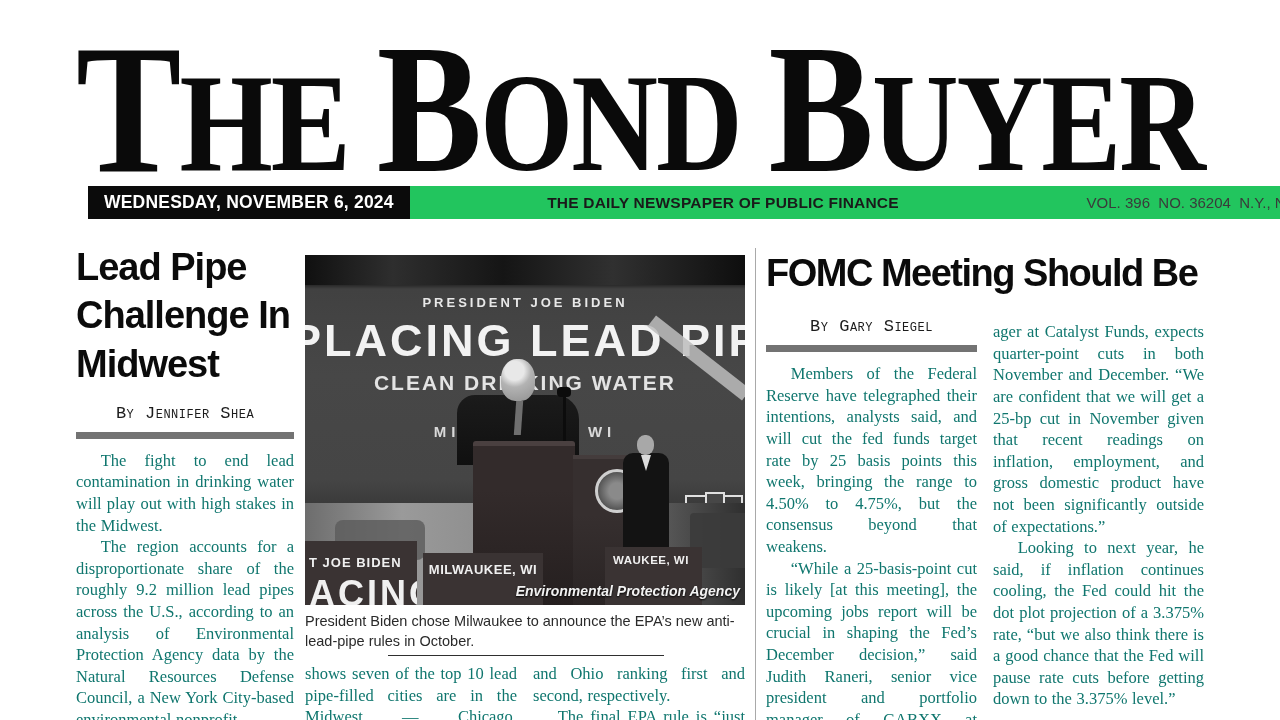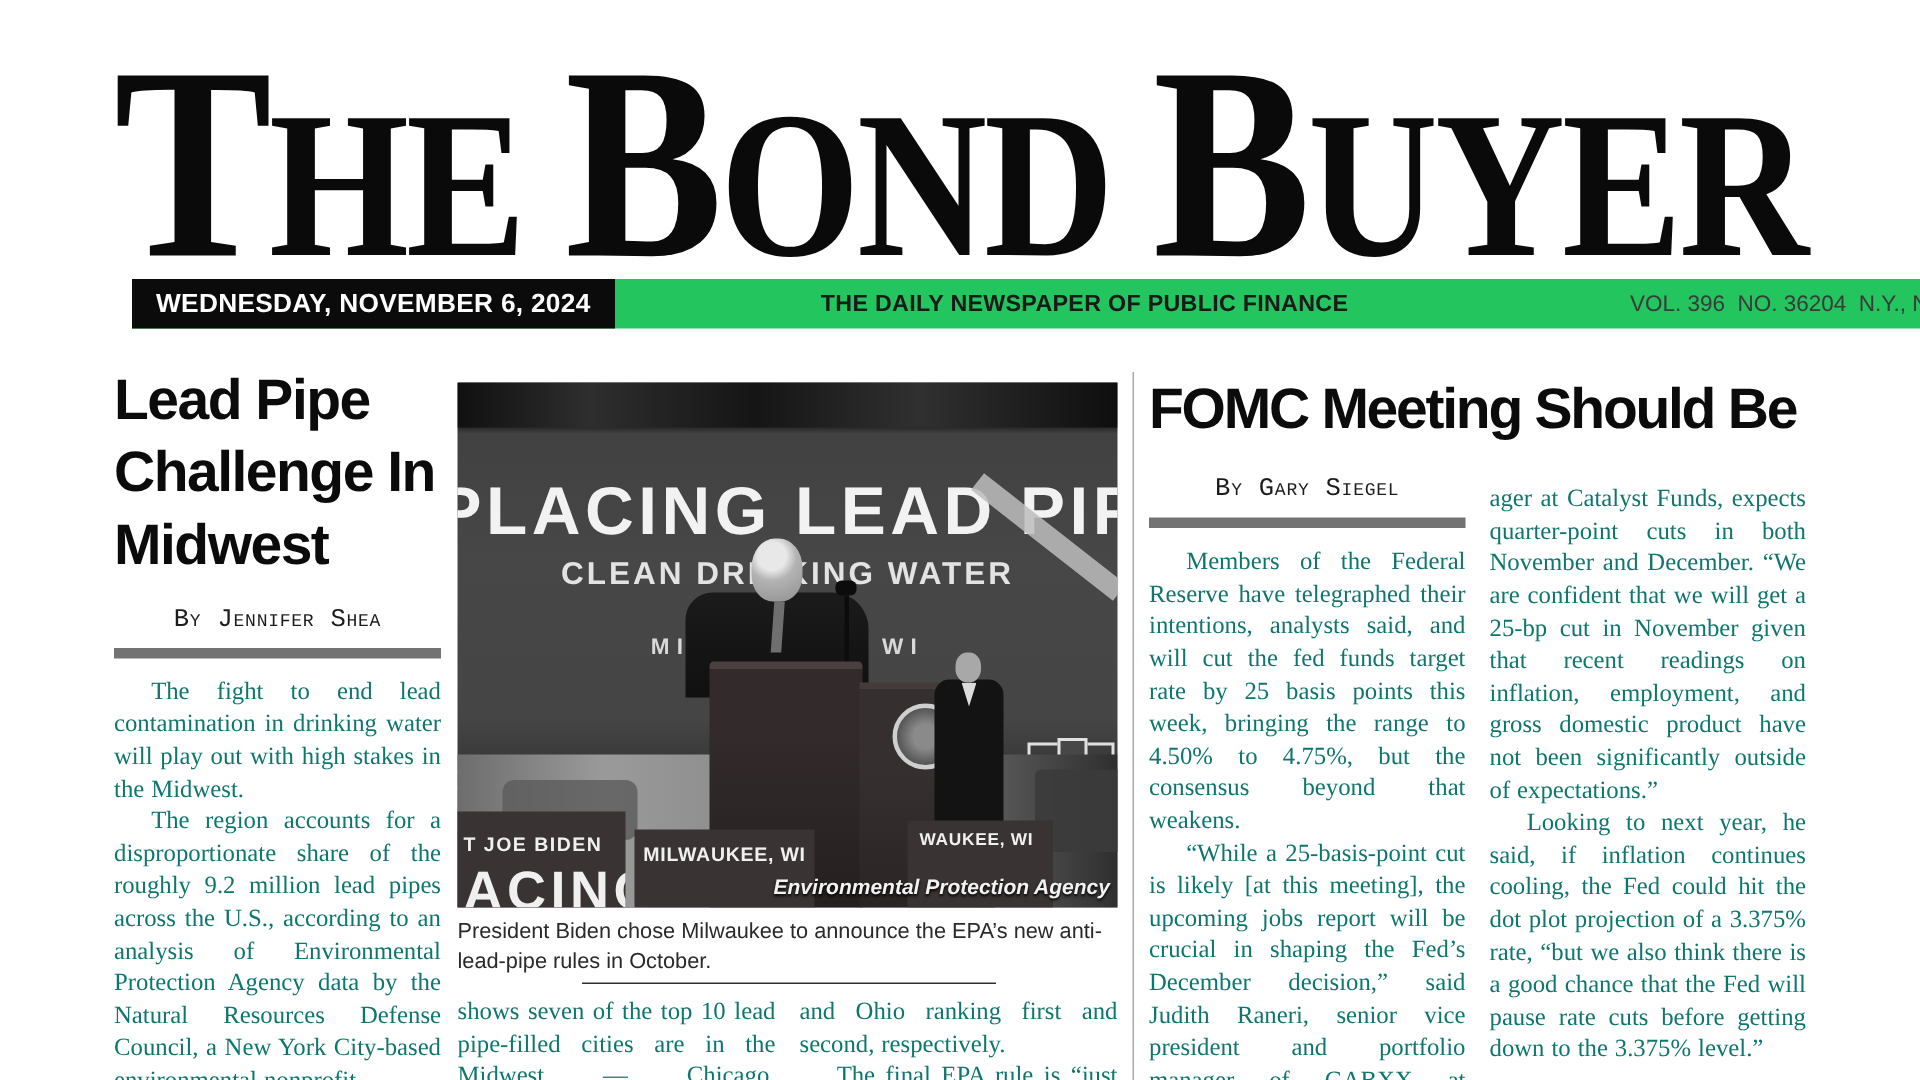--- a/index.html
+++ b/index.html
@@ -133,20 +133,21 @@
     <div class="hl headline-sans">Lead Pipe Challenge In Midwest</div>
     <div class="byline">By Jennifer Shea</div>
     <div class="body-text">
         <p>The fight to end lead contamination in drinking water will play out with high stakes in the Midwest.</p>
         <p>The region accounts for a disproportionate share of the roughly 9.2 million lead pipes across the U.S., according to an analysis of Environmental Protection Agency data by the Natural Resources Defense Council, a New York City-based environmental nonprofit.</p>
       </div>
   </div>
 
   <div class="photo">
     <div class="ceiling"></div>
+    <div class="banner-top-label">PRESIDENT JOE BIDEN</div>
     <div class="banner-main-label">REPLACING LEAD PIPES</div>
     <div class="banner-sub-label">CLEAN DRINKING WATER</div>
     <div class="banner-city-label">MILWAUKEE, WI</div>
     <div class="pipe-left"></div>
     <div class="pipe-right-diag"></div>
     <div class="pipe-fitting"></div>
     <div class="bottom-strip"></div>
     <div class="blur-blob1"></div>
     <div class="blur-blob2"></div>
     <div class="biden-body"></div>

